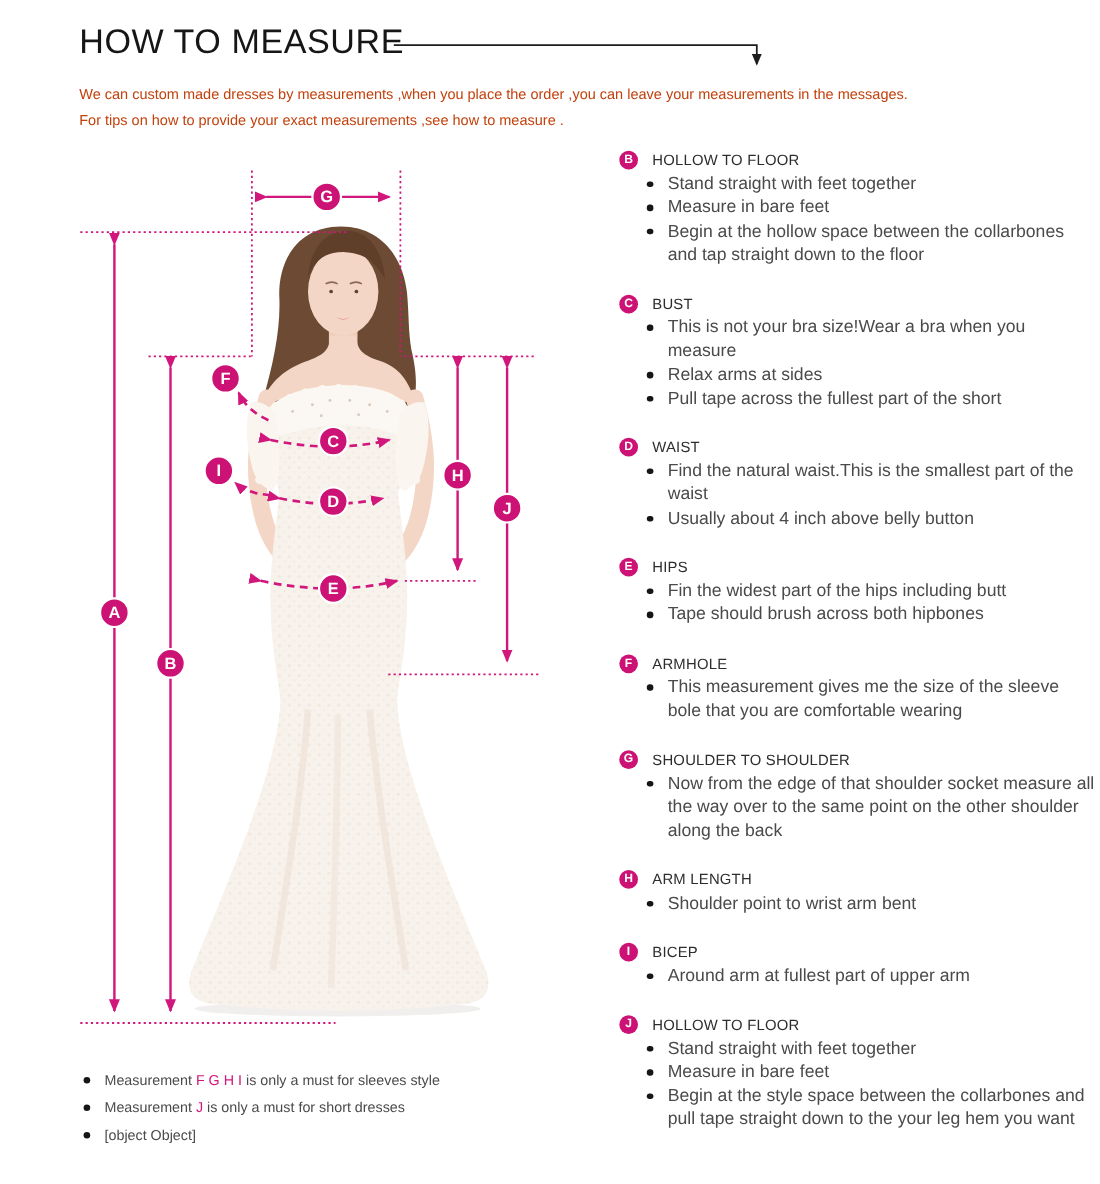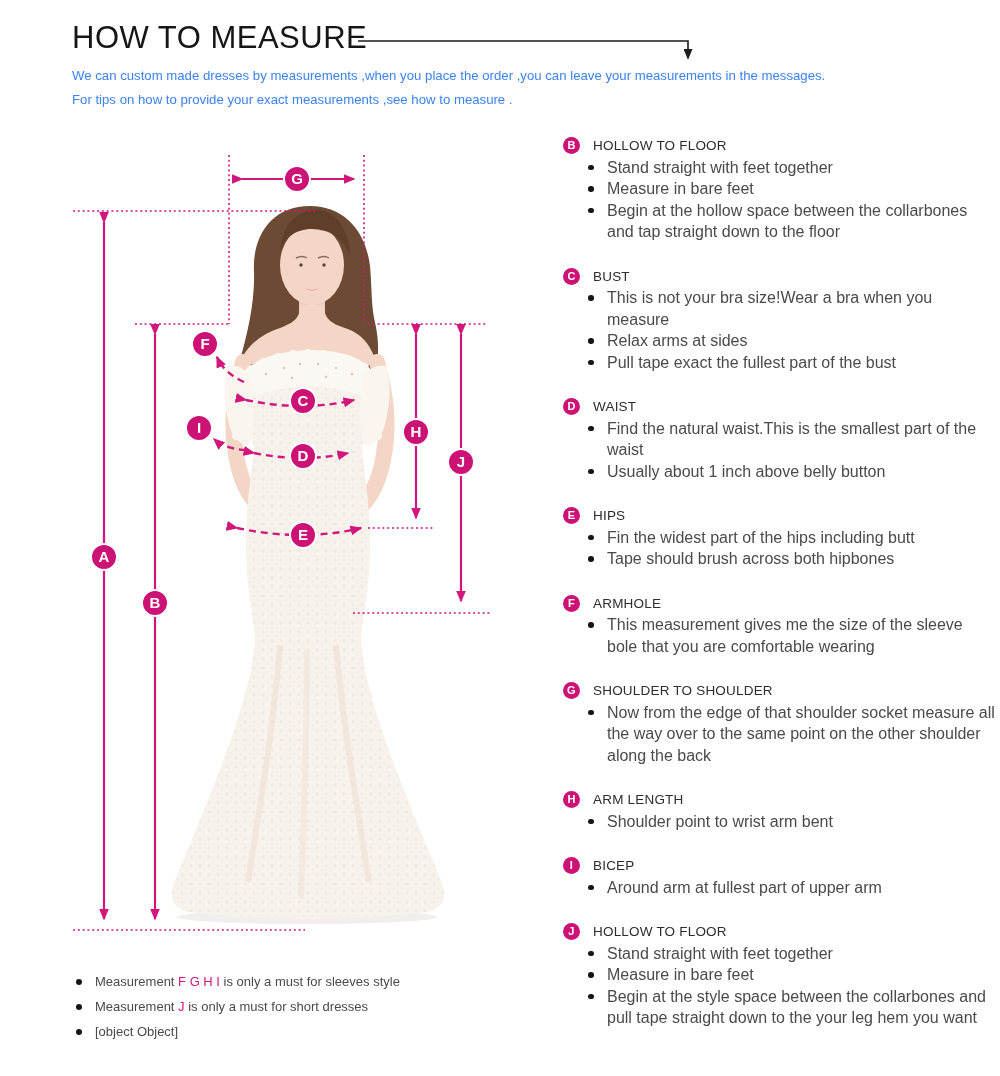--- a/index.html
+++ b/index.html
@@ -2,21 +2,21 @@
 <html><head>
 <meta charset="utf-8">
 <style>
   html,body{margin:0;padding:0;background:#fff;}
   .page{position:relative;width:1000px;height:1076px;background:#ffffff;overflow:hidden;
         font-family:"Liberation Sans",sans-serif;color:#333;}
   
   .title{position:absolute;left:72px;top:20px;font-size:31px;letter-spacing:.5px;color:#161616;
          font-weight:400;white-space:nowrap;}
   .title-arrow{position:absolute;left:0;top:0;pointer-events:none;}
-  .intro{position:absolute;left:72px;top:64px;width:860px;font-size:13.2px;line-height:24px;color:#3b82f6;}
+  .intro{position:absolute;left:72px;top:74px;width:860px;font-size:13.2px;line-height:24px;color:#c2410c;}
   
   .rcol{position:absolute;left:563px;top:135px;width:434px;}
   .section{margin:0 0 23px 0;}
   .sec-title{position:relative;padding-left:30px;font-size:13.5px;line-height:21.5px;color:#2d2d2d;
              letter-spacing:.2px;}
   .badge{position:absolute;left:0;top:2px;width:17px;height:17px;border-radius:50%;
          background:#cc1274;color:#fff;font-size:11px;font-weight:bold;line-height:17px;
          text-align:center;}
   .bullets{list-style:none;margin:0;padding:0;}
   .bullets li{position:relative;padding-left:44px;font-size:16px;line-height:21.5px;color:#4a4a4a;
@@ -204,29 +204,29 @@
         <li>Measure in bare feet</li>
         <li>Begin at the hollow space between the collarbones and tap straight down to the floor</li>
       </ul>
     </div>
 
     <div class="section">
       <div class="sec-title"><span class="badge">C</span><span>BUST</span></div>
       <ul class="bullets">
         <li>This is not your bra size!Wear a bra when you measure</li>
         <li>Relax arms at sides</li>
-        <li>Pull tape exact the fullest part of the bust</li>
+        <li>Pull tape across the fullest part of the short</li>
       </ul>
     </div>
 
     <div class="section">
       <div class="sec-title"><span class="badge">D</span><span>WAIST</span></div>
       <ul class="bullets">
         <li>Find the natural waist.This is the smallest part of the waist</li>
-        <li>Usually about 1 inch above belly button</li>
+        <li>Usually about 4 inch above belly button</li>
       </ul>
     </div>
 
     <div class="section">
       <div class="sec-title"><span class="badge">E</span><span>HIPS</span></div>
       <ul class="bullets">
         <li>Fin the widest part of the hips including butt</li>
         <li>Tape should brush across both hipbones</li>
       </ul>
     </div>

